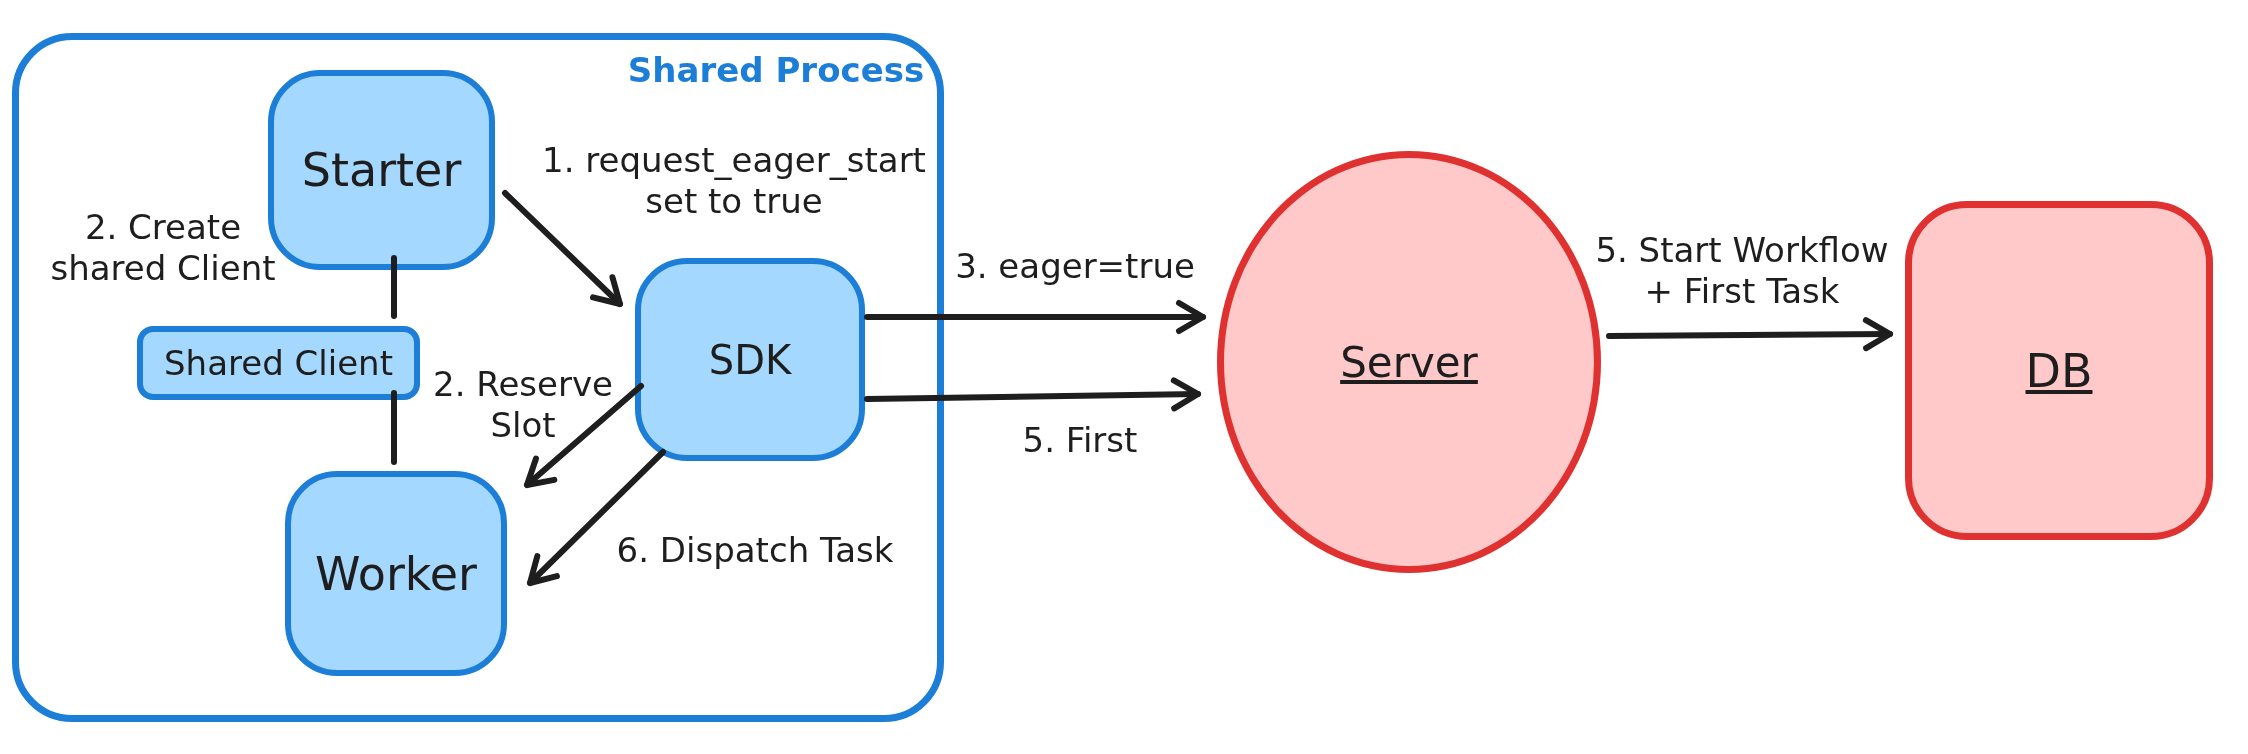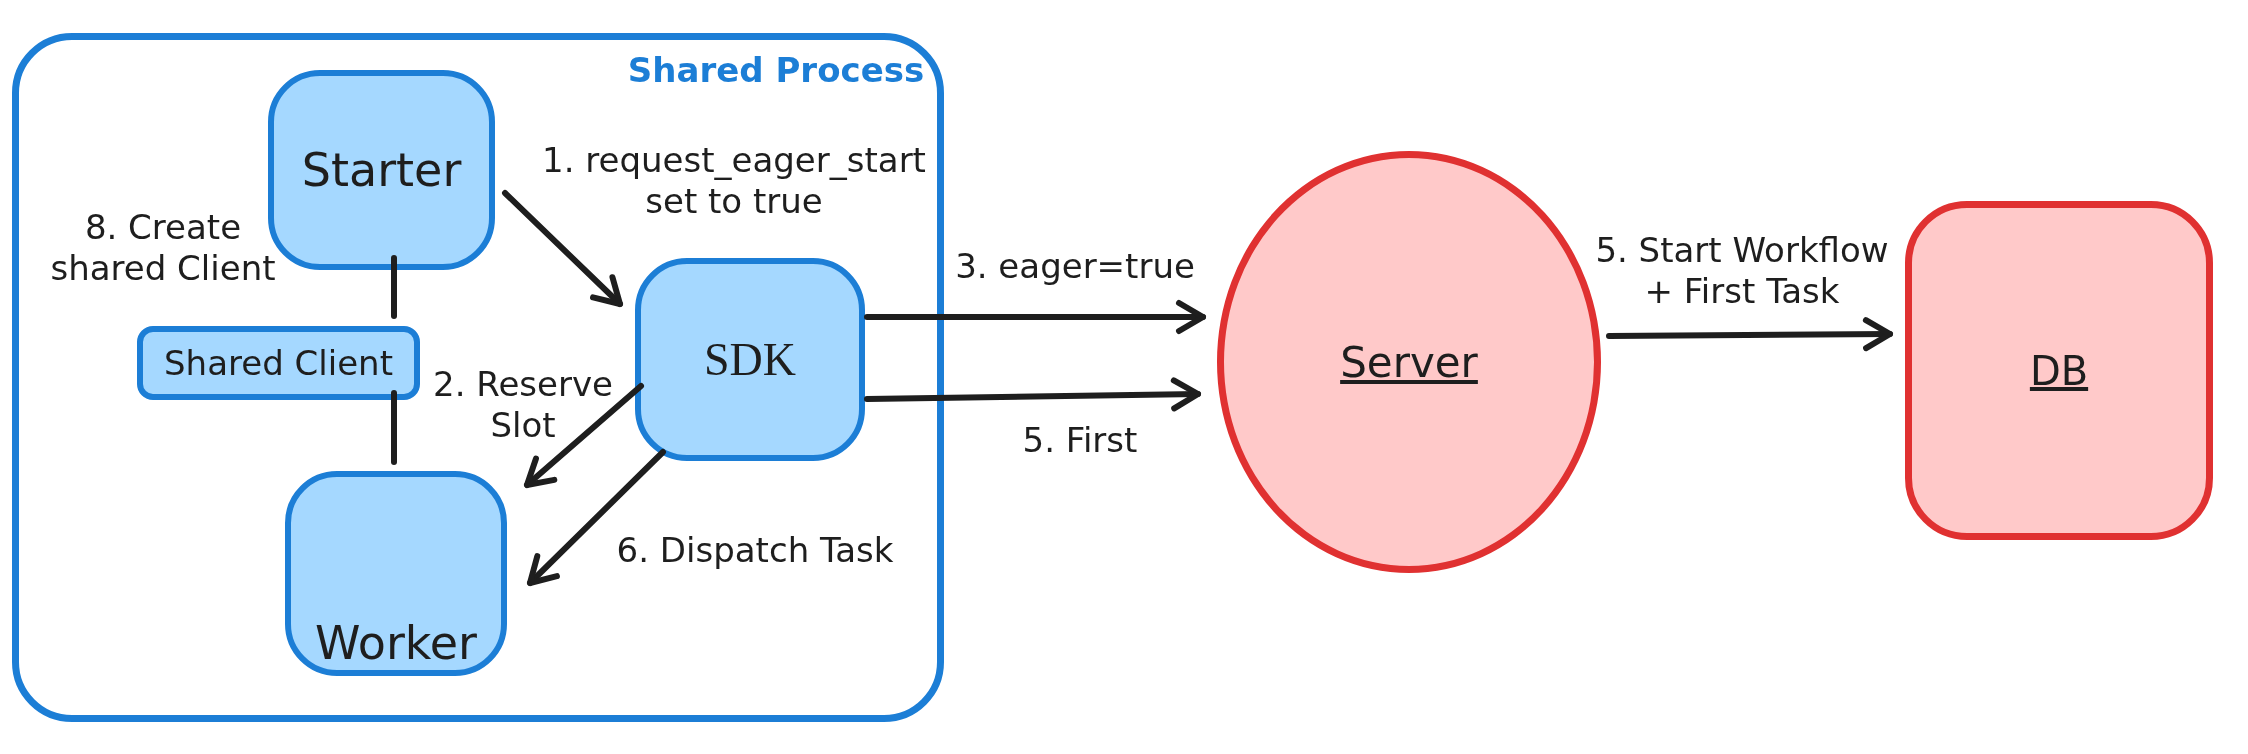--- a/index.html
+++ b/index.html
@@ -51,24 +51,24 @@
     text-align: center;
     margin-top: 8px;
   }
   .node.red {
     background: var(--red-fill, #ffc9c9);
     border: 7px solid var(--red-stroke, #e03131);
     text-decoration: underline;
   }
   #node-starter { left: 268px; top: 62px;  width: 227px; height: 200px; border-radius: 52px; font-size: 46px; }
   #node-shared-client { left: 137px; top: 318px; width: 283px; height: 74px; border-radius: 16px; font-size: 34px; }
-  #node-worker  { left: 285px; top: 463px; width: 222px; height: 205px; border-radius: 52px; font-size: 46px; align-items: flex-end; }
-  #node-sdk     { left: 635px; top: 250px; width: 230px; height: 203px; border-radius: 52px; font-size: 46px; font-family: Liberation Serif, serif; }
+  #node-worker  { left: 285px; top: 463px; width: 222px; height: 205px; border-radius: 52px; font-size: 46px; }
+  #node-sdk     { left: 635px; top: 250px; width: 230px; height: 203px; border-radius: 52px; font-size: 40px; }
   #node-server  { left: 1217px; top: 143px; width: 384px; height: 422px; border-radius: 50%; font-size: 42px; }
-  #node-db      { left: 1905px; top: 193px; width: 308px; height: 339px; border-radius: 62px; font-size: 40px; }
+  #node-db      { left: 1905px; top: 193px; width: 308px; height: 339px; border-radius: 62px; font-size: 46px; }
   
   .lbl {
     position: absolute;
     text-align: center;
     font-size: 34px;
     line-height: 41px;
     color: var(--ink, #1e1e1e);
     z-index: 3;
     white-space: nowrap;
   }
@@ -115,21 +115,21 @@
 
   <div class="node red" id="node-server">
     <span>Server</span>
   </div>
 
   <div class="node red" id="node-db">
     <span>DB</span>
   </div>
 
   <div class="lbl" id="lbl-create">
-    <div>8. Create</div>
+    <div>2. Create</div>
     <div>shared Client</div>
   </div>
 
   <div class="lbl" id="lbl-request">
     <div>1. request_eager_start</div>
     <div>set to true</div>
   </div>
 
   <div class="lbl" id="lbl-reserve">
     <div>2. Reserve</div>

